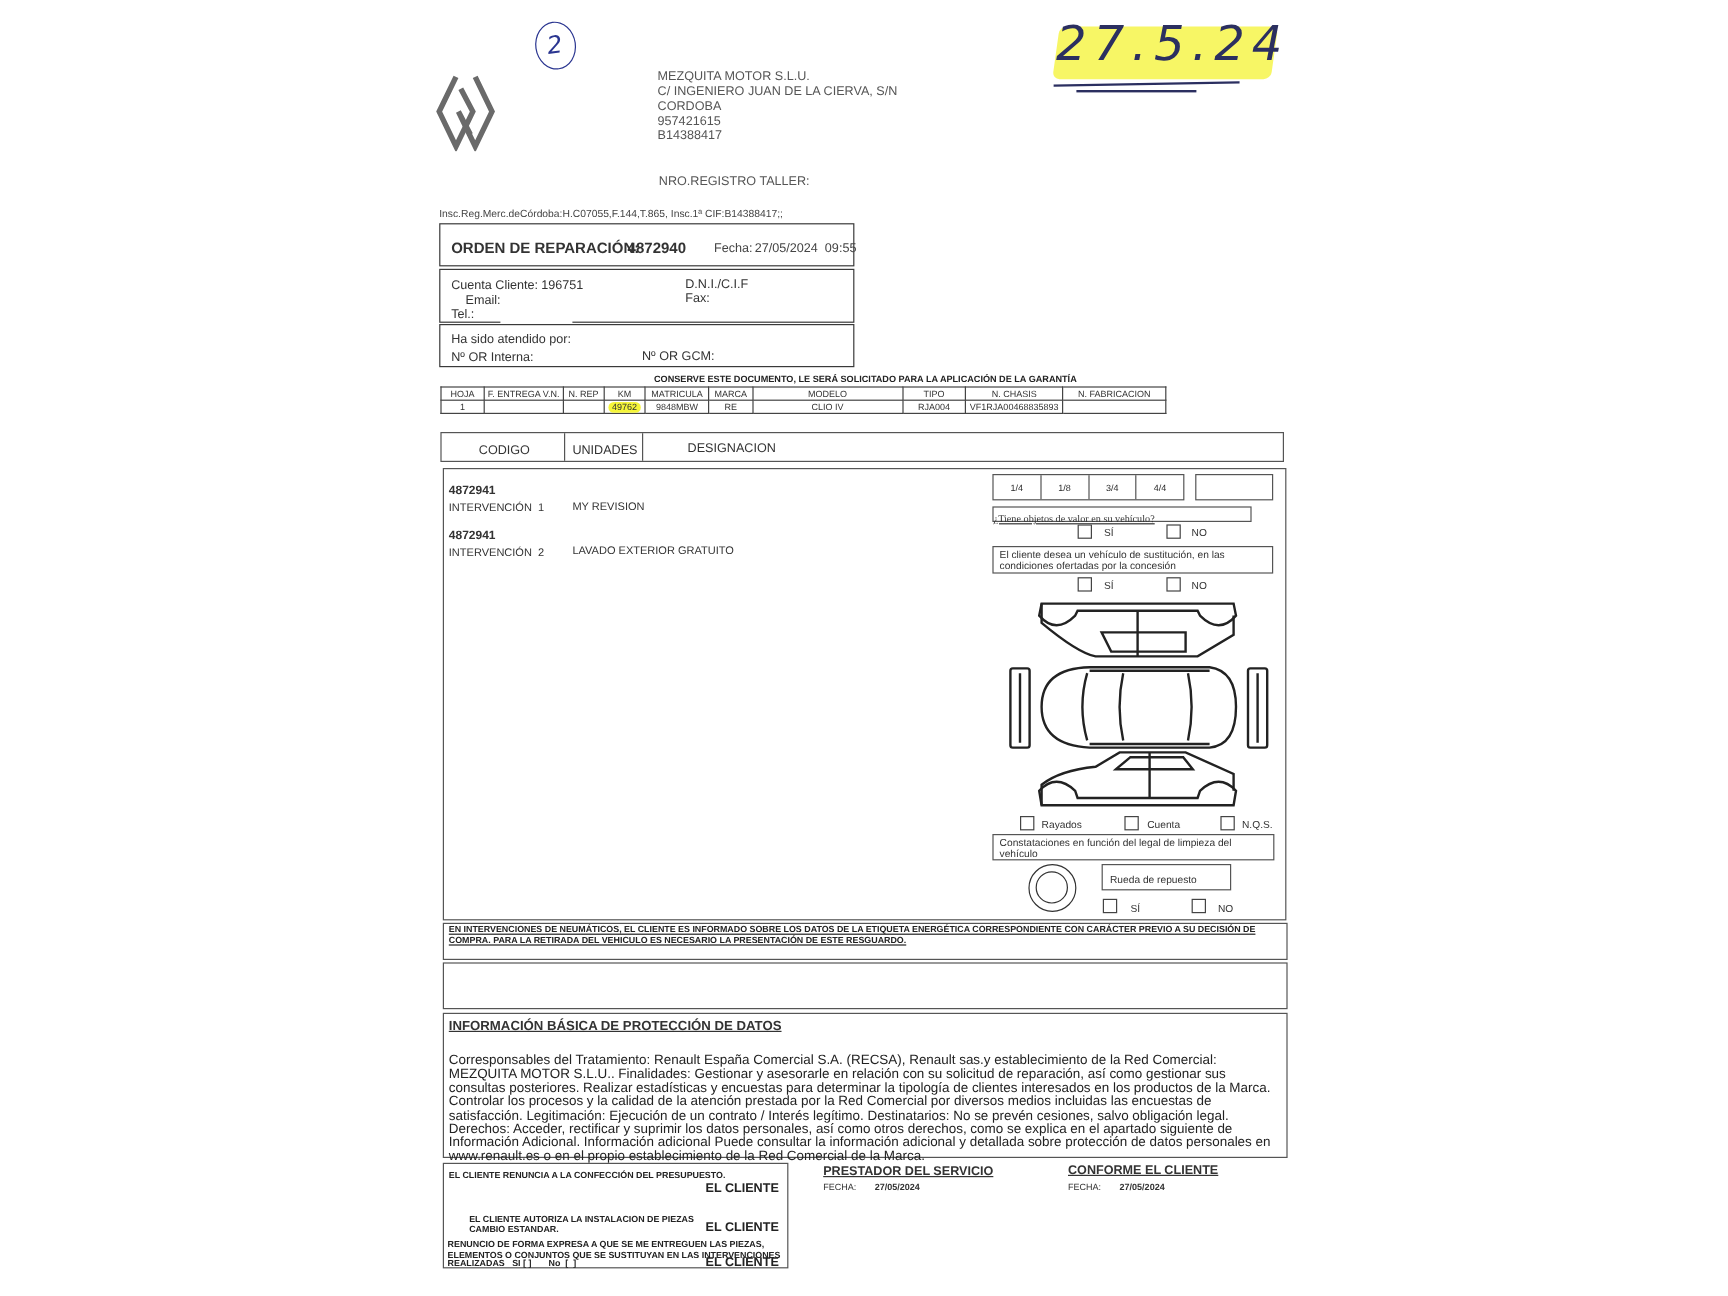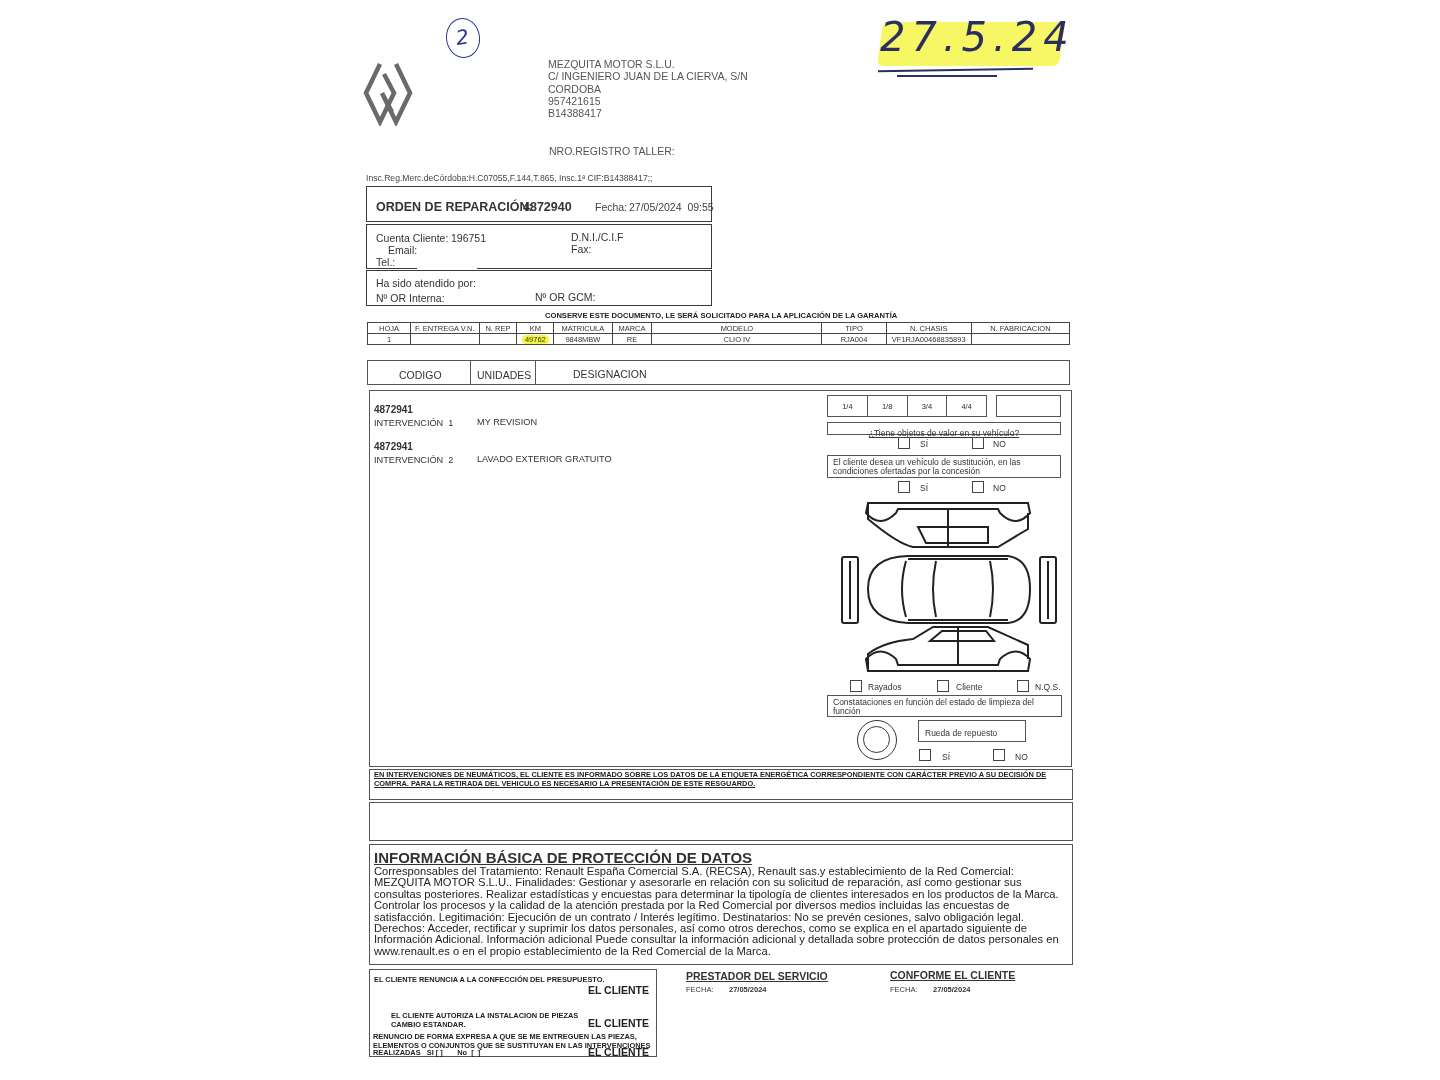--- a/index.html
+++ b/index.html
@@ -9,21 +9,21 @@
   }
   .abs { position: absolute; }
   .box { position: absolute; border: 1.5px solid #3a3a3a; box-sizing: border-box; }
   .box-thin { position: absolute; border: 1px solid #555; box-sizing: border-box; }
   .hand { font-family: "DejaVu Sans", sans-serif; color: #1f2a8a; }
   .company { left: 548px; top: 58px; font-size: 10.5px; line-height: 12.3px; color: #555; }
   .company div { white-space: nowrap; }
   .small { font-size: 9px; color: #444; }
   .lbl { font-size: 10.5px; color: #333; white-space: nowrap; }
   .bold { font-weight: bold; }
-  table.veh { position: absolute; left: 367px; top: 322px; width: 703px; border-collapse: collapse; font-size: 7.5px; color: #333; }
+  table.veh { position: absolute; left: 367px; top: 322px; width: 605px; border-collapse: collapse; font-size: 7.5px; color: #333; }
   table.veh td { border: 1px solid #444; text-align: center; height: 10px; padding: 0 1px; white-space: nowrap; }
   .hl { background: #f5f53a; border-radius: 6px; padding: 0 3px; }
   .cb { position: absolute; width: 12px; height: 12px; border: 1px solid #444; box-sizing: border-box; background: #fff; }
   .tiny { font-size: 8.5px; color: #333; white-space: nowrap; }
   .legal { font-size: 7.4px; font-weight: bold; color: #222; line-height: 8.6px; }
   .priv { font-size: 11.2px; line-height: 11.4px; color: #222; }
   .sig-title { font-size: 10.5px; font-weight: bold; text-decoration: underline; color: #333; }
 </style>
 </head>
 <body>
@@ -140,21 +140,21 @@
   <span class="abs tiny" style="left:107px; top:63px; font-size:9.2px;">LAVADO EXTERIOR GRATUITO</span>
 
   <div class="box-thin" style="left:457px; top:4px; width:160px; height:22px; display:flex;">
     <div style="flex:1; border-right:1px solid #555; text-align:center; font-size:7.5px; line-height:21px;"><span>1/4</span></div>
     <div style="flex:1; border-right:1px solid #555; text-align:center; font-size:7.5px; line-height:21px;"><span>1/8</span></div>
     <div style="flex:1; border-right:1px solid #555; text-align:center; font-size:7.5px; line-height:21px;"><span>3/4</span></div>
     <div style="flex:1; text-align:center; font-size:7.5px; line-height:21px;"><span>4/4</span></div>
   </div>
   <div class="box-thin" style="left:626px; top:4px; width:65px; height:22px;"></div>
 
-  <div class="box-thin" style="left:457px; top:31px; width:234px; height:13px; text-align:center;">
+  <div class="box-thin" style="left:457px; top:31px; width:216px; height:13px; font-family:Liberation Serif, serif;">
     <span class="tiny" style="text-decoration:underline; position:relative; top:-1px;">¿Tiene objetos de valor en su vehículo?</span>
   </div>
   <div class="cb" style="left:528px; top:46px;"></div>
   <span class="abs tiny" style="left:550px; top:48px;">SÍ</span>
   <div class="cb" style="left:602px; top:46px;"></div>
   <span class="abs tiny" style="left:623px; top:48px;">NO</span>
 
   <div class="box-thin" style="left:457px; top:64px; width:234px; height:23px; padding:2px 5px;">
     <span class="tiny" style="white-space:normal; display:block; line-height:9px;">El cliente desea un vehículo de sustitución, en las condiciones ofertadas por la concesión</span>
   </div>
@@ -189,26 +189,26 @@
         <path d="M30,172 L30,155 Q45,143 75,140 L95,128 L150,128 L190,146 L190,160"></path>
         <line x1="120" y1="128" x2="120" y2="166"></line>
         <path d="M92,142 L104,132 L148,132 L156,142 Z"></path>
       </g>
     </svg>
   </div>
 
   <div class="cb" style="left:480px; top:289px;"></div>
   <span class="abs tiny" style="left:498px; top:291px;">Rayados</span>
   <div class="cb" style="left:567px; top:289px;"></div>
-  <span class="abs tiny" style="left:586px; top:291px;">Cliente</span>
+  <span class="abs tiny" style="left:586px; top:291px;">Cuenta</span>
   <div class="cb" style="left:647px; top:289px;"></div>
   <span class="abs tiny" style="left:665px; top:291px;">N.Q.S.</span>
 
   <div class="box-thin" style="left:457px; top:304px; width:235px; height:22px; padding:2px 5px;">
-    <span class="tiny" style="white-space:normal; display:block; line-height:9px;">Constataciones en función del estado de limpieza del función</span>
+    <span class="tiny" style="white-space:normal; display:block; line-height:9px;">Constataciones en función del legal de limpieza del vehículo</span>
   </div>
 
   <div class="abs" style="left:487px; top:329px; width:40px; height:40px; border:1.5px solid #333; border-radius:50%; box-sizing:border-box;">
     <div style="position:absolute; left:5px; top:5px; width:27px; height:27px; border:1.5px solid #333; border-radius:50%; box-sizing:border-box;"></div>
   </div>
   <div class="box-thin" style="left:548px; top:329px; width:108px; height:22px;">
     <span class="abs tiny" style="left:6px; top:7px;">Rueda de repuesto</span>
   </div>
   <div class="cb" style="left:549px; top:358px;"></div>
   <span class="abs tiny" style="left:572px; top:361px;">SÍ</span>
@@ -216,21 +216,21 @@
   <span class="abs tiny" style="left:645px; top:361px;">NO</span>
 </div>
 
 <div class="box-thin" style="left:369px; top:769px; width:704px; height:31px; padding:1px 4px; overflow:hidden;">
   <div class="legal" style="text-decoration:underline;">EN INTERVENCIONES DE NEUMÁTICOS, EL CLIENTE ES INFORMADO SOBRE LOS DATOS DE LA ETIQUETA ENERGÉTICA CORRESPONDIENTE CON CARÁCTER PREVIO A SU DECISIÓN DE COMPRA. PARA LA RETIRADA DEL VEHICULO ES NECESARIO LA PRESENTACIÓN DE ESTE RESGUARDO.</div>
 </div>
 
 <div class="box-thin" style="left:369px; top:802px; width:704px; height:39px;"></div>
 
 <div class="box-thin" style="left:369px; top:844px; width:704px; height:121px; padding:4px 4px;">
-  <div class="bold" style="font-size:15px; text-decoration:underline; color:#333; margin-bottom:0;">INFORMACIÓN BÁSICA DE PROTECCIÓN DE DATOS</div>
+  <div class="bold" style="font-size:11px; text-decoration:underline; color:#333; margin-bottom:18px;">INFORMACIÓN BÁSICA DE PROTECCIÓN DE DATOS</div>
   <div class="priv">Corresponsables del Tratamiento: Renault España Comercial S.A. (RECSA), Renault sas.y establecimiento de la Red Comercial: MEZQUITA MOTOR S.L.U.. Finalidades: Gestionar y asesorarle en relación con su solicitud de reparación, así como gestionar sus consultas posteriores. Realizar estadísticas y encuestas para determinar la tipología de clientes interesados en los productos de la Marca. Controlar los procesos y la calidad de la atención prestada por la Red Comercial por diversos medios incluidas las encuestas de satisfacción. Legitimación: Ejecución de un contrato / Interés legítimo. Destinatarios: No se prevén cesiones, salvo obligación legal. Derechos: Acceder, rectificar y suprimir los datos personales, así como otros derechos, como se explica en el apartado siguiente de Información Adicional. Información adicional Puede consultar la información adicional y detallada sobre protección de datos personales en www.renault.es o en el propio establecimiento de la Red Comercial de la Marca.</div>
 </div>
 
 <div class="box-thin" style="left:369px; top:969px; width:288px; height:88px;">
   <span class="abs legal" style="left:4px; top:6px; white-space:nowrap;">EL CLIENTE RENUNCIA A LA CONFECCIÓN DEL PRESUPUESTO.</span>
   <span class="abs bold" style="right:7px; top:14px; font-size:10.5px; color:#222;">EL CLIENTE</span>
   <span class="abs legal" style="left:21px; top:31px; width:200px;margin-top:11px;">EL CLIENTE AUTORIZA LA INSTALACION DE PIEZAS CAMBIO ESTANDAR.</span>
   <span class="abs bold" style="right:7px; top:47px; font-size:10.5px; color:#222;">EL CLIENTE</span>
   <span class="abs legal" style="left:3px; top:63px; width:285px;">RENUNCIO DE FORMA EXPRESA A QUE SE ME ENTREGUEN LAS PIEZAS, ELEMENTOS O CONJUNTOS QUE SE SUSTITUYAN EN LAS INTERVENCIONES</span>
   <span class="abs legal" style="left:3px; top:79px; white-space:pre;">REALIZADAS   SI [ ]       No  [  ]</span>

